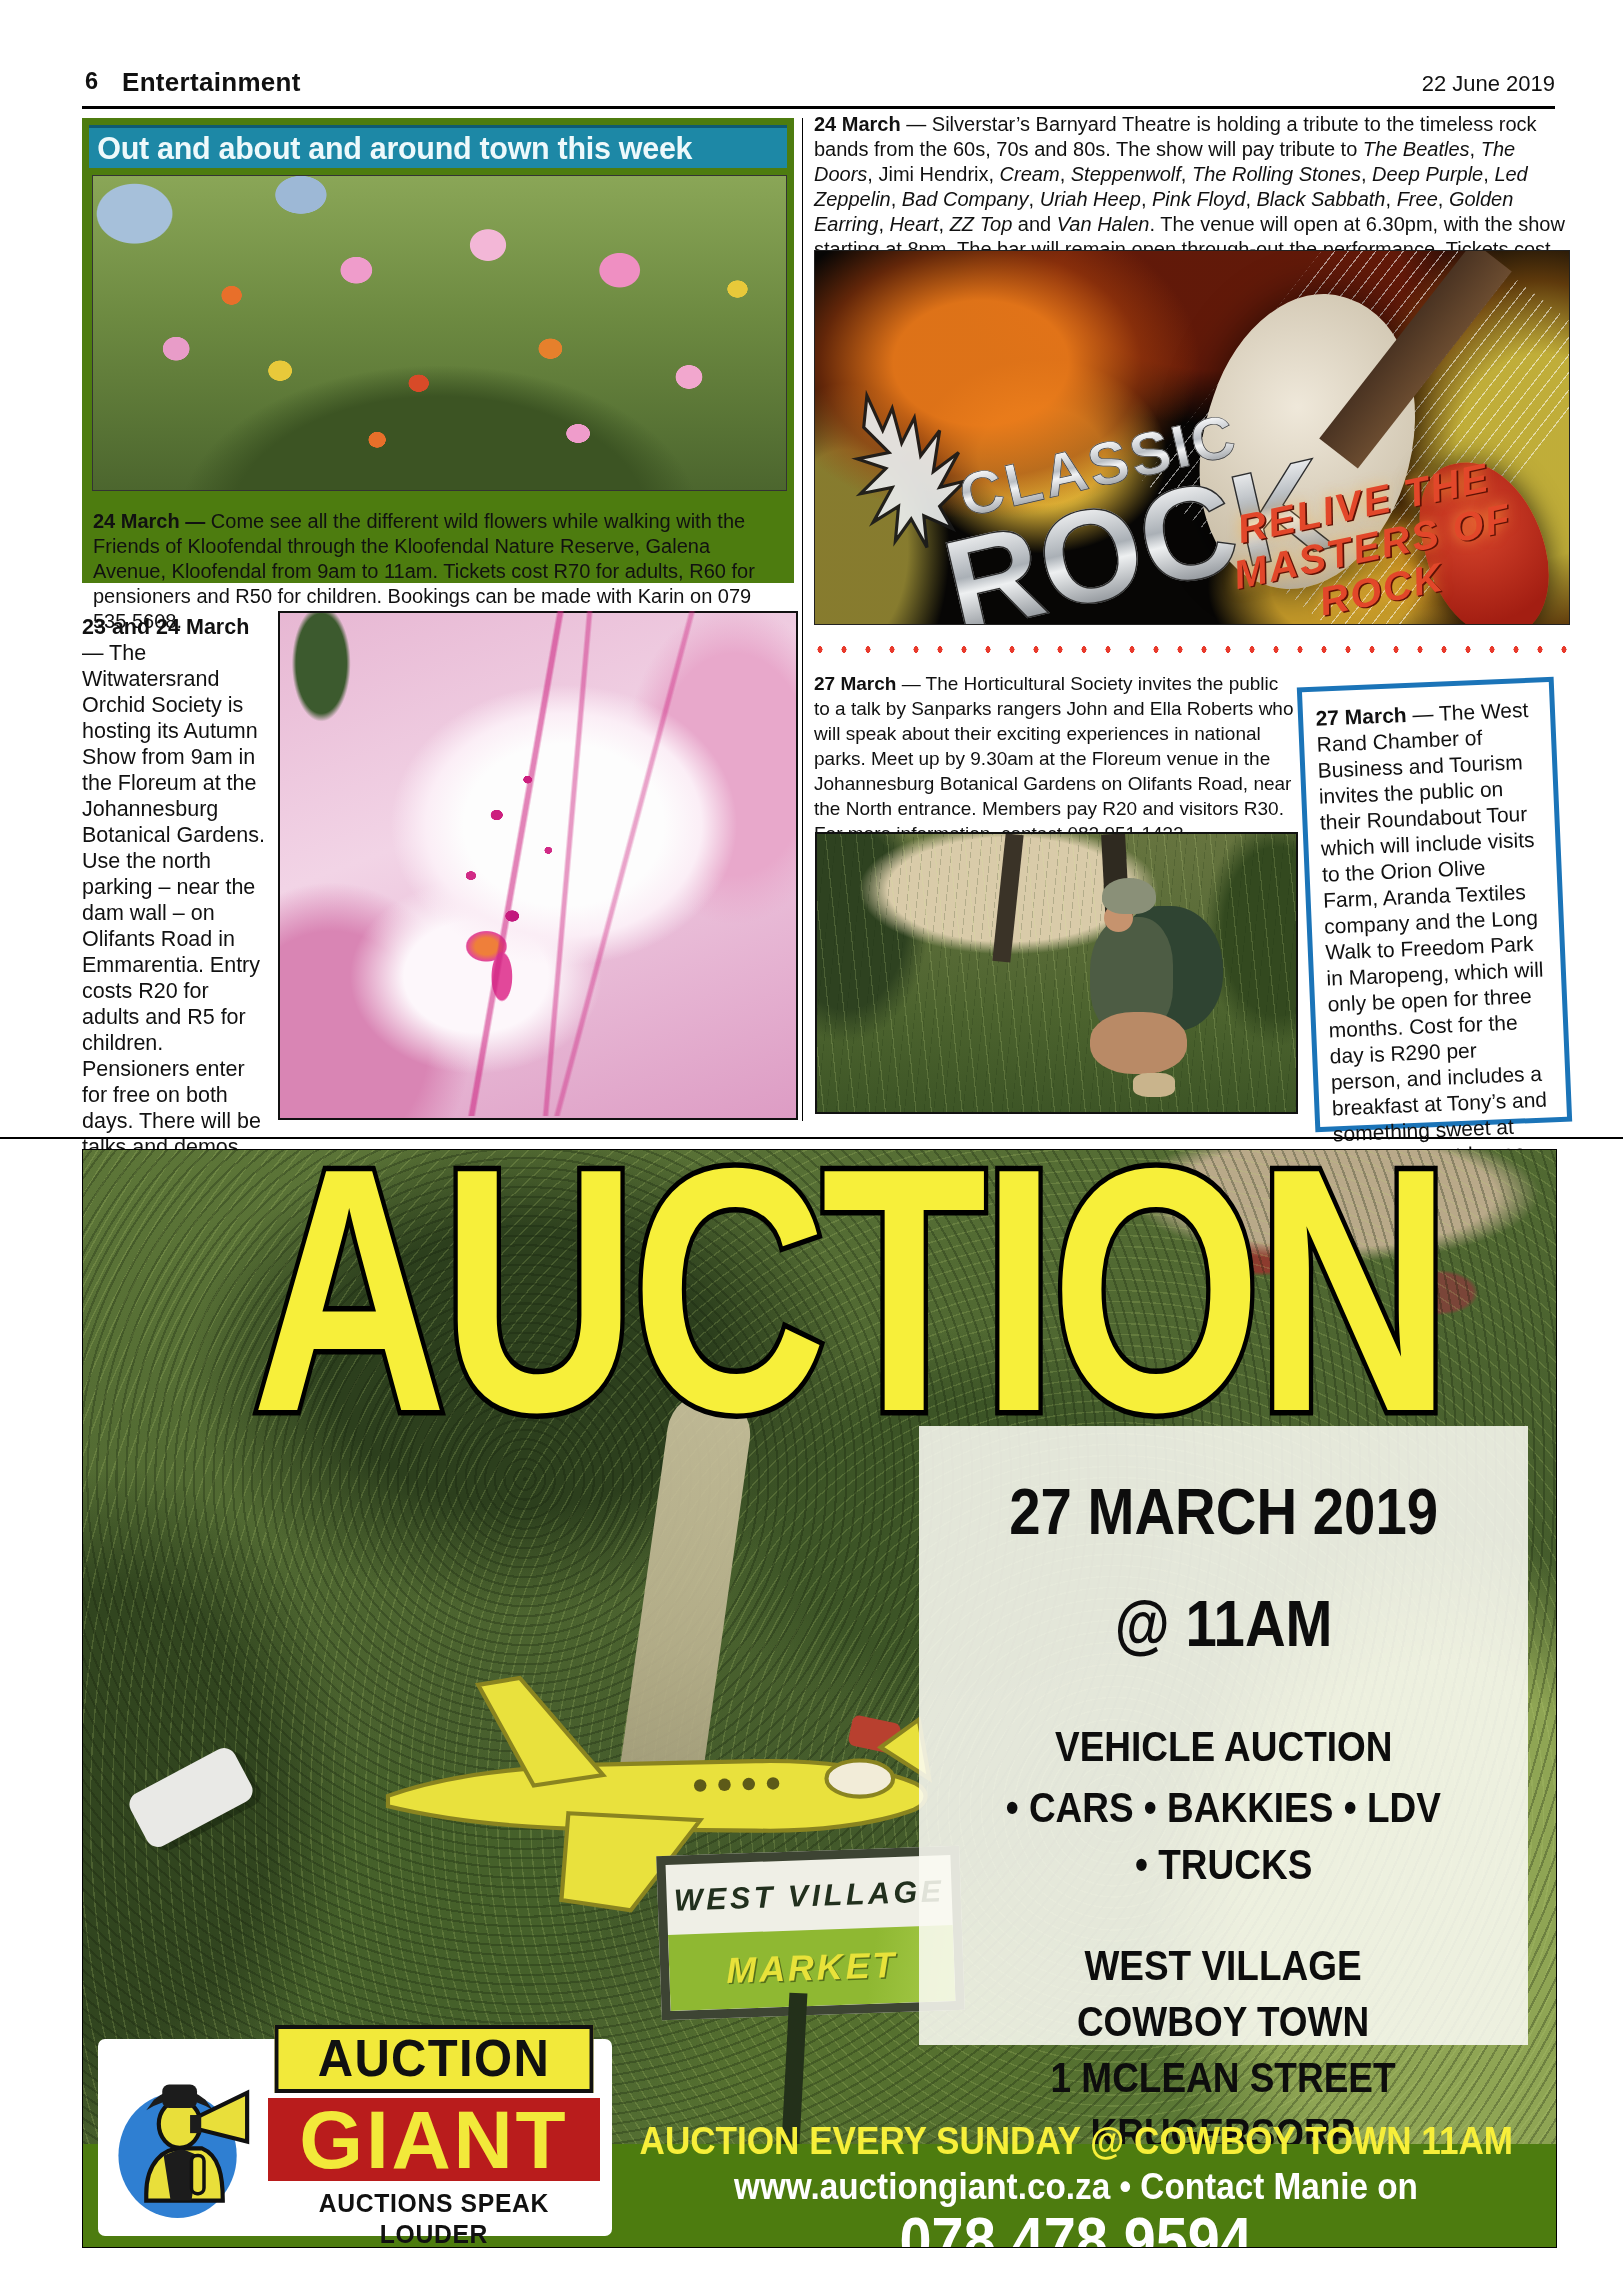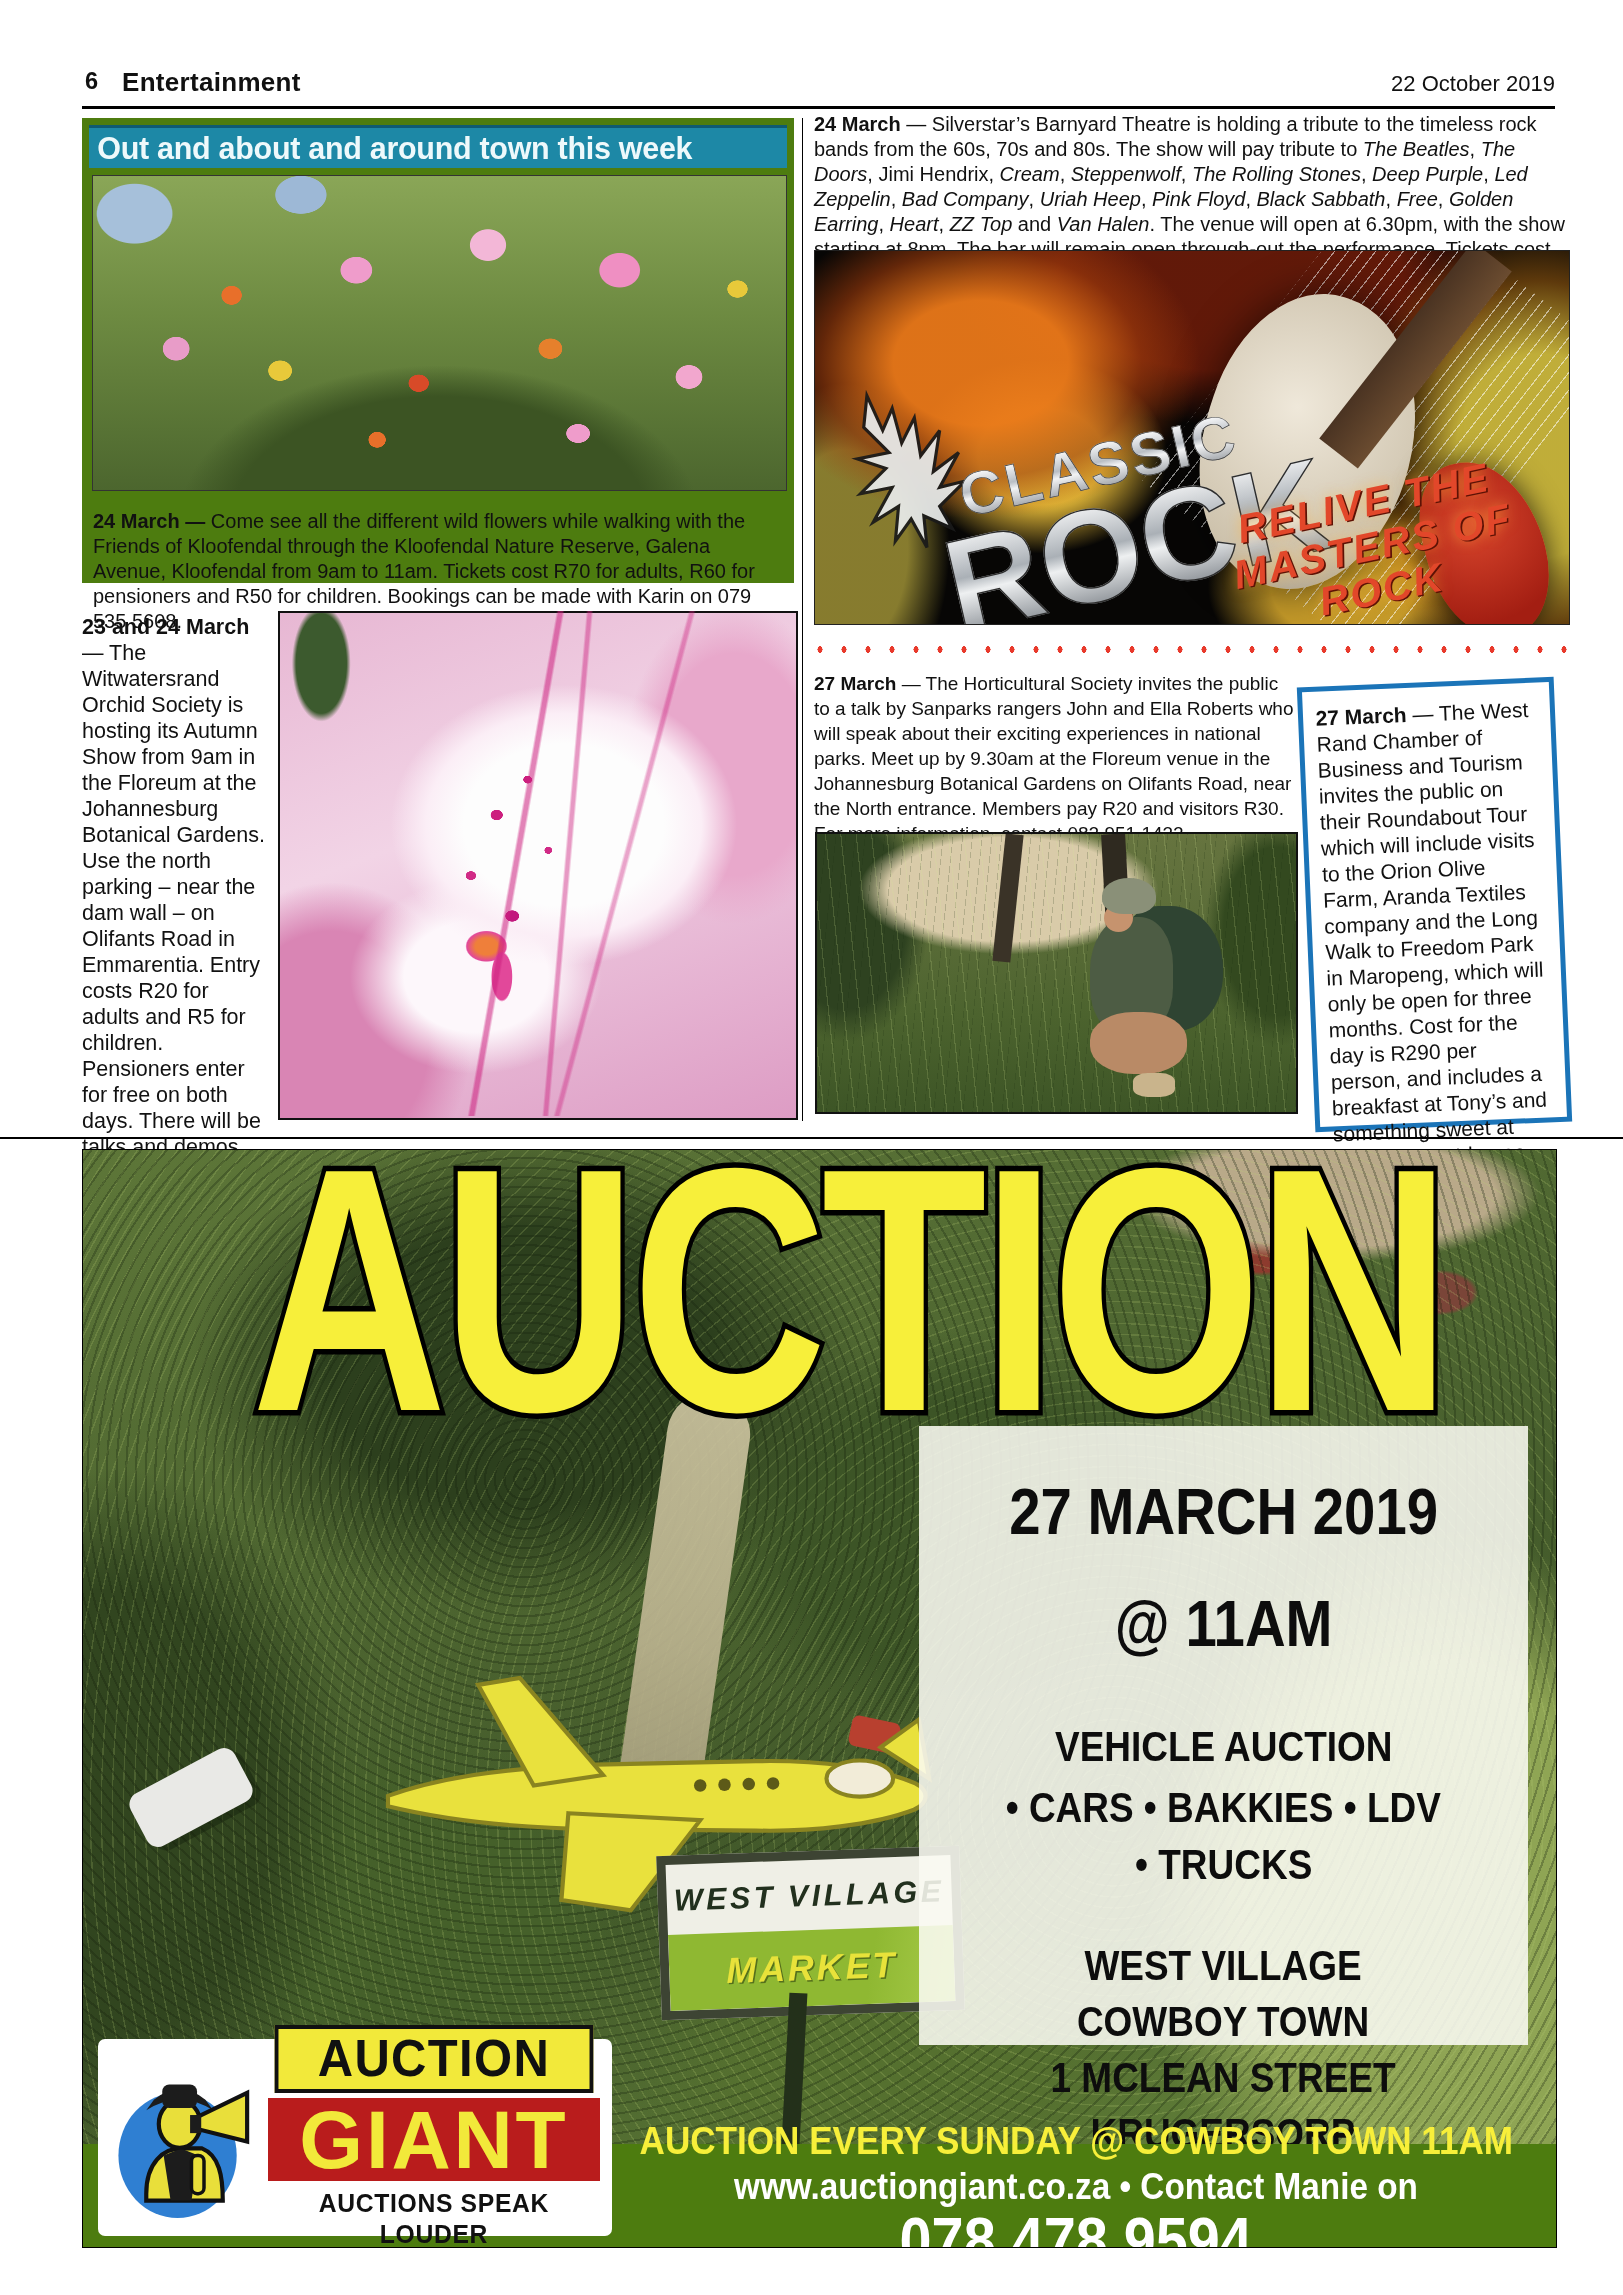--- a/index.html
+++ b/index.html
@@ -204,21 +204,21 @@
   .logo-slogan{color:#111;font-weight:bold;font-size:26px;text-align:center;margin-top:7px;letter-spacing:0.7px;
      transform:scaleX(.95);}
 </style>
 </head>
 <body>
 
 <div class="page">
 
   <div class="abs hdr-num">6</div>
   <div class="abs hdr-section">Entertainment</div>
-  <div class="abs hdr-date">22 October 2019</div>
+  <div class="abs hdr-date">22 June 2019</div>
   <div class="abs hdr-rule"></div>
 
   <div class="abs feature">
     <div class="abs feature-bar">
       <span class="feature-title">Out and about and around town this week</span>
     </div>
     <div class="abs flower-photo"></div>
     <div class="abs feature-caption"><span class="b">24 March — </span><span>Come see all the different wild flowers while walking with the Friends of Kloofendal through the Kloofendal Nature Reserve, Galena Avenue, Kloofendal from 9am to 11am. Tickets cost R70 for adults, R60 for pensioners and R50 for children. Bookings can be made with Karin on 079 535 5608.</span></div>
   </div>
 

